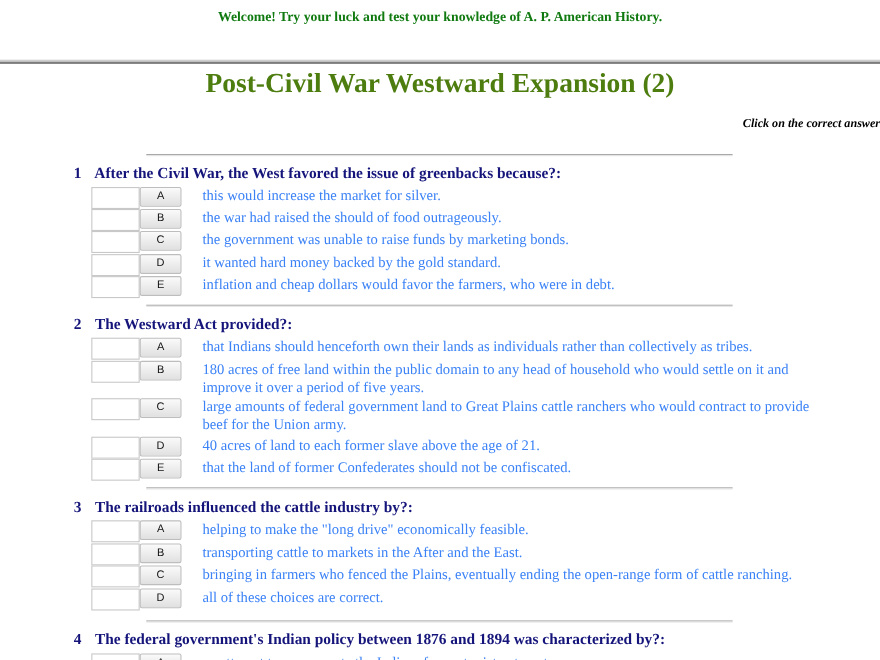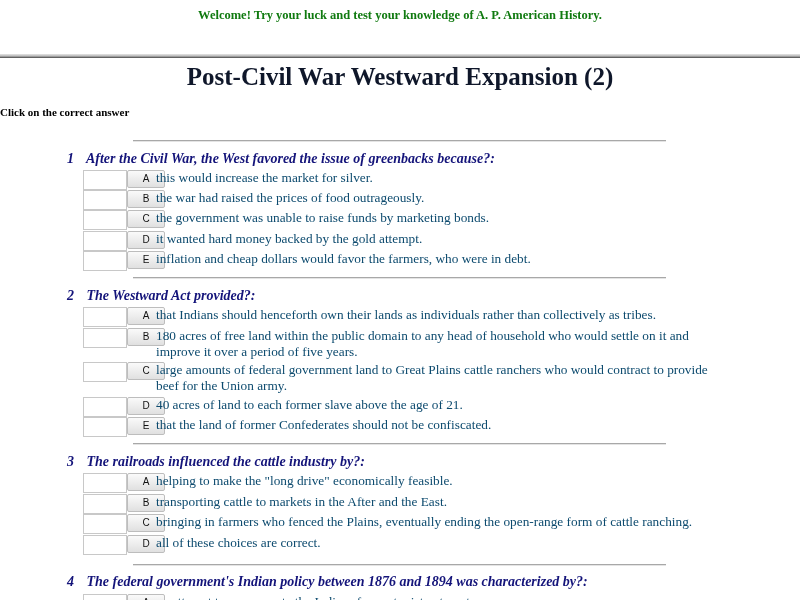--- a/index.html
+++ b/index.html
@@ -3,37 +3,37 @@
 <meta charset="utf-8">
 <style>
   html, body { margin: 0; padding: 0; background: #ffffff; }
   body { width: 800px; height: 600px; overflow: hidden; position: relative;
          font-family: "Liberation Serif", "DejaVu Serif", serif; color: #000; }
   .welcome { position: absolute; top: 8px; left: 0; width: 800px; text-align: center;
              color: #107a10; font-weight: bold; font-size: 12.5px; }
   .top-rule { position: absolute; top: 54px; left: 0; width: 800px; height: 4px;
               background: linear-gradient(#e8e8e8 0, #c8c8c8 30%, #bdbdbd 55%, #555 80%, #777 100%); }
   .page-title { position: absolute; top: 63px; left: 0; width: 800px; text-align: center;
-                color: #0f172a; font-weight: bold; font-size: 25px; }
-  .instruction { position: absolute; top: 106px; left: 0; width: 800px; text-align: left;
-                 font-weight: bold; font-size: 11px; }
+                color: #4d7c0f; font-weight: bold; font-size: 25px; }
+  .instruction { position: absolute; top: 106px; left: 0; width: 800px; text-align: right;
+                 font-style: italic; font-weight: bold; font-size: 11px; }
   .qrule { position: absolute; left: 133px; width: 533px; height: 0;
            border-top: 1px solid #a8a8a8; border-bottom: 1px solid #e4e4e4; }
-  .question { position: absolute; left: 67px; font-weight: bold; color: #14147a; font-size: 14px; font-style: italic; }
+  .question { position: absolute; left: 67px; font-weight: bold; color: #14147a; font-size: 14px; }
   .question .qnum { display: inline-block; width: 16px; }
   .option { position: absolute; left: 83px; height: 18px; }
   .answer-box { position: absolute; left: 0; top: 0; width: 38px; height: 16px;
                 border: 1px solid #c8c8c8; background: #fff; }
   .choice-btn { position: absolute; left: 44px; top: 0; width: 38px; height: 18px;
                 border: 1px solid #bdbdbd; border-radius: 2px; box-sizing: border-box;
                 background: linear-gradient(#fafafa, #e0e0e0);
                 font-family: "Liberation Sans", "DejaVu Sans", sans-serif; font-size: 10px;
                 text-align: center; line-height: 16px; color: #111; }
-  .option-text { position: absolute; left: 73px; top: 0; width: 575px;
-                 font-size: 13.3px; line-height: 16px; color: #0c4a6e; }
+  .option-text { position: absolute; left: 101px; top: 0; width: 575px;
+                 font-size: 13.3px; line-height: 16px; color: #3b82f6; }
 </style>
 </head>
 <body>
 
 <div class="welcome">Welcome! Try your luck and test your knowledge of A. P. American History.</div>
 <div class="top-rule"></div>
 <div class="page-title">Post-Civil War Westward Expansion (2)</div>
 <div class="instruction">Click on the correct answer</div>
 
 <div class="qrule" style="top:140px"></div>
@@ -42,31 +42,31 @@
   <span>After the Civil War, the West favored the issue of greenbacks because?:</span>
 </div>
 <div class="option" style="top:170px">
   <input class="answer-box" type="text" value="" style="">
   <div class="choice-btn">A</div>
   <div class="option-text">this would increase the market for silver.</div>
 </div>
 <div class="option" style="top:190px">
   <input class="answer-box" type="text" value="" style="">
   <div class="choice-btn">B</div>
-  <div class="option-text">the war had raised the prices of food outrageously.</div>
+  <div class="option-text">the war had raised the should of food outrageously.</div>
 </div>
 <div class="option" style="top:210px">
   <input class="answer-box" type="text" value="" style="">
   <div class="choice-btn">C</div>
   <div class="option-text">the government was unable to raise funds by marketing bonds.</div>
 </div>
 <div class="option" style="top:231px">
   <input class="answer-box" type="text" value="" style="">
   <div class="choice-btn">D</div>
-  <div class="option-text">it wanted hard money backed by the gold attempt.</div>
+  <div class="option-text">it wanted hard money backed by the gold standard.</div>
 </div>
 <div class="option" style="top:251px">
   <input class="answer-box" type="text" value="" style="">
   <div class="choice-btn">E</div>
   <div class="option-text">inflation and cheap dollars would favor the farmers, who were in debt.</div>
 </div>
 
 <div class="qrule" style="top:277px"></div>
 <div class="question" style="top:288px">
   <span class="qnum">2</span>

